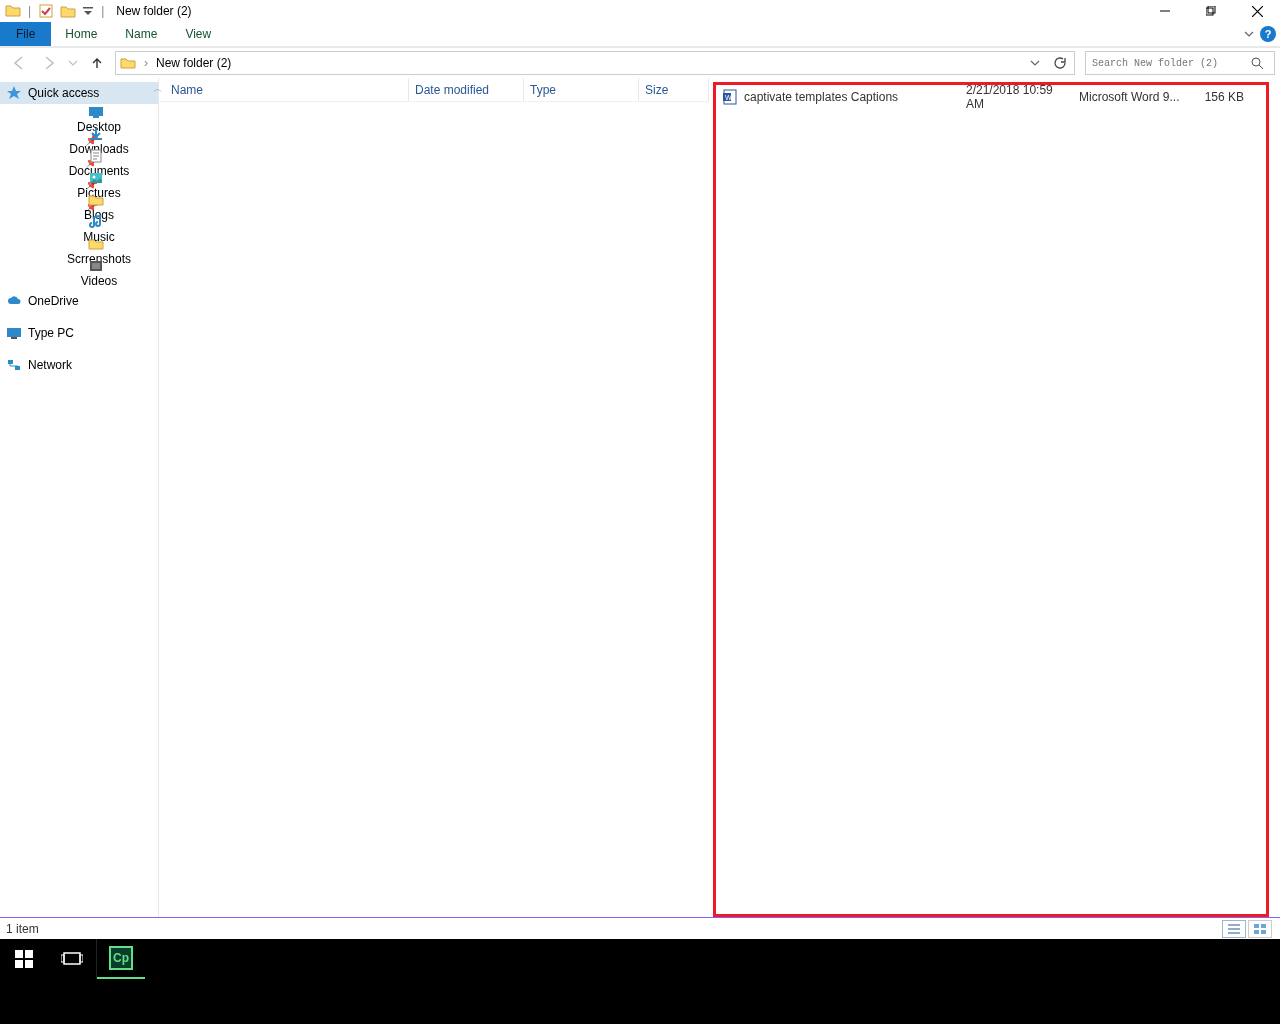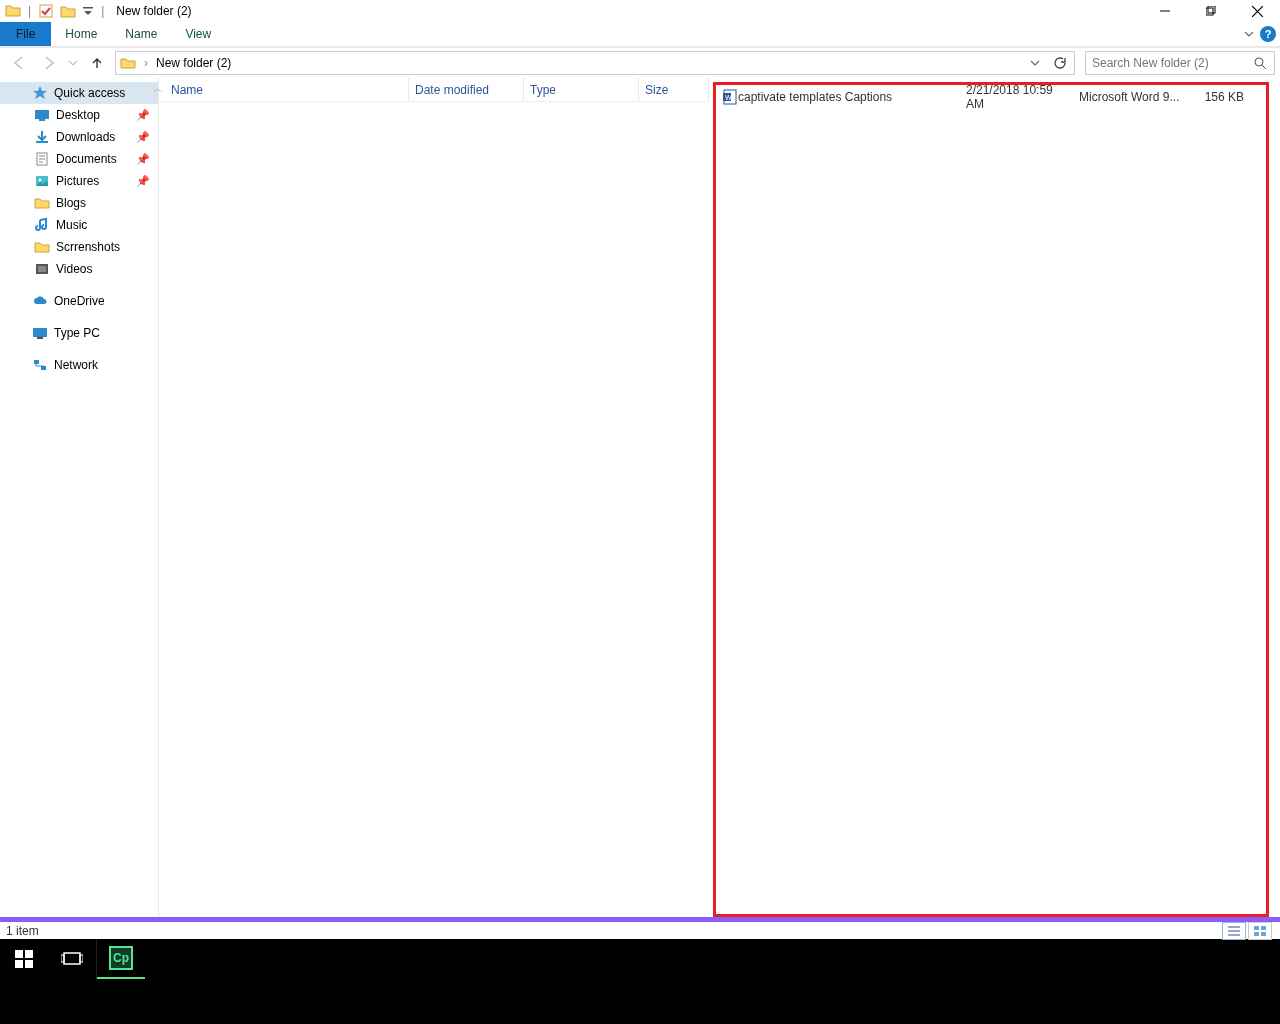--- a/index.html
+++ b/index.html
@@ -29,53 +29,53 @@
   .navbtn { width:28px; height:26px; display:flex; align-items:center; justify-content:center; color:#b0b0b0; cursor:default; }
   .navbtn.enabled { color:#000; }
   .navbtn.small { width:16px; }
   .address { flex:1; display:flex; align-items:center; height:24px; border:1px solid #ccc; margin:0 4px 0 2px; }
   .address .addr-icon { width:16px; height:16px; margin:0 4px; }
   .address .chev { color:#888; padding:0 4px; }
   .address .crumb { padding:0 4px; }
   .address .spacer { flex:1; }
   .address .histbtn, .address .refbtn { width:22px; text-align:center; color:#555; }
   .searchbox { width:190px; height:24px; border:1px solid #ccc; display:flex; align-items:center; margin-left:4px; }
-  .searchbox input { flex:1; border:none; outline:none; font-size:12px; padding:0 6px; color:#555; background:transparent; }
+  .searchbox input { flex:1; border:none; outline:none; font-size:10px; padding:0 6px; color:#555; background:transparent;font-family:Liberation Mono, monospace; }
   .searchbox .mag { width:24px; text-align:center; color:#555; }
 
   
   .body { display:flex; height:calc(1024px - 22px - 24px - 2px - 30px - 22px - 85px); }
   .sidebar { width:159px; border-right:1px solid #e8e8e8; padding-top:4px; position:relative; }
   .collapse-chevron { position:absolute; top:4px; right:-10px; width:20px; text-align:center; color:#888; font-size:10px; cursor:default; }
-  .side-item { height:22px; display:flex; align-items:center; padding-left:32px; cursor:default; user-select:none; }
-  .side-item.indent { padding-left:34px; }
+  .side-item { height:22px; display:flex; align-items:center; padding-left:6px; cursor:default; user-select:none; }
+  .side-item.indent { padding-left:34px;flex-direction:column; }
   .side-item.active { background:#d8e6f2 ; }
   .side-item .txt { margin-left:6px; }
   .side-item .lbl { flex:1; }
   .side-item .pin { color:#777; margin-right:8px; font-size:11px; }
   .side-item .ic { width:16px; height:16px; display:inline-flex; align-items:center; justify-content:center; flex-shrink:0; }
   .side-group-space { height:10px; }
 
   .content { flex:1; display:flex; }
   .columns { display:flex; height:24px; align-items:center; color:#2b5797; border-bottom:1px solid #f0f0f0; }
   .col { padding:0 6px; border-right:1px solid #e8e8e8; height:100%; display:flex; align-items:center; }
   .col.name { width:250px; padding-left:12px;}
   .col.date { width:115px; }
   .col.type { width:115px; }
   .col.size { width:70px; justify-content:flex-start;}
   .row-highlight-wrap { border:3px solid #ed1c24; margin:4px 4px 0 4px; width:556px; }
   .row { height:24px; display:flex; align-items:center; }
   .row .c { padding:0 6px; color:#333; font-size:12px; }
-  .row .c.name { width:244px; display:flex; align-items:center; padding-left:6px;}
+  .row .c.name { width:244px; display:flex; align-items:center; gap:6px; padding-left:6px;}
   .row .c.date { width:113px; }
   .row .c.type { width:113px; overflow:hidden; white-space:nowrap; text-overflow:ellipsis;}
   .row .c.size { width:64px; text-align:right; }
 
   
-  .statusbar { position:relative; height:22px; border-top:5px solid #8b5cf6; display:flex; align-items:center; padding:0 6px; font-size:12px; color:#333; }
+  .statusbar { position:relative; height:22px; border-top:1px solid #8b5cf6; display:flex; align-items:center; padding:0 6px; font-size:12px; color:#333; }
   .statusbar .right { margin-left:auto; display:flex; gap:2px; padding-right:2px; }
   .viewbtn { width:24px; height:18px; border:1px solid #9db7d0; display:flex; align-items:center; justify-content:center; }
   .viewbtn.off { border-color:#ccc; }
 
   
   .taskbar { height:85px; background:#000; color:#fff; display:flex; align-items:flex-start; }
   .task-inner{ display:flex; align-items:center; height:40px; width:100%;}
   .startbtn { width:48px; height:40px; display:flex; align-items:center; justify-content:center; cursor:default;}
   .cortana { flex:0 0 330px; height:40px; background:#fff; display:flex; align-items:center; color:#777; }
   .cortana .ring { width:18px; height:18px; border:2px solid #333; border-radius:50%; margin:0 10px; }

